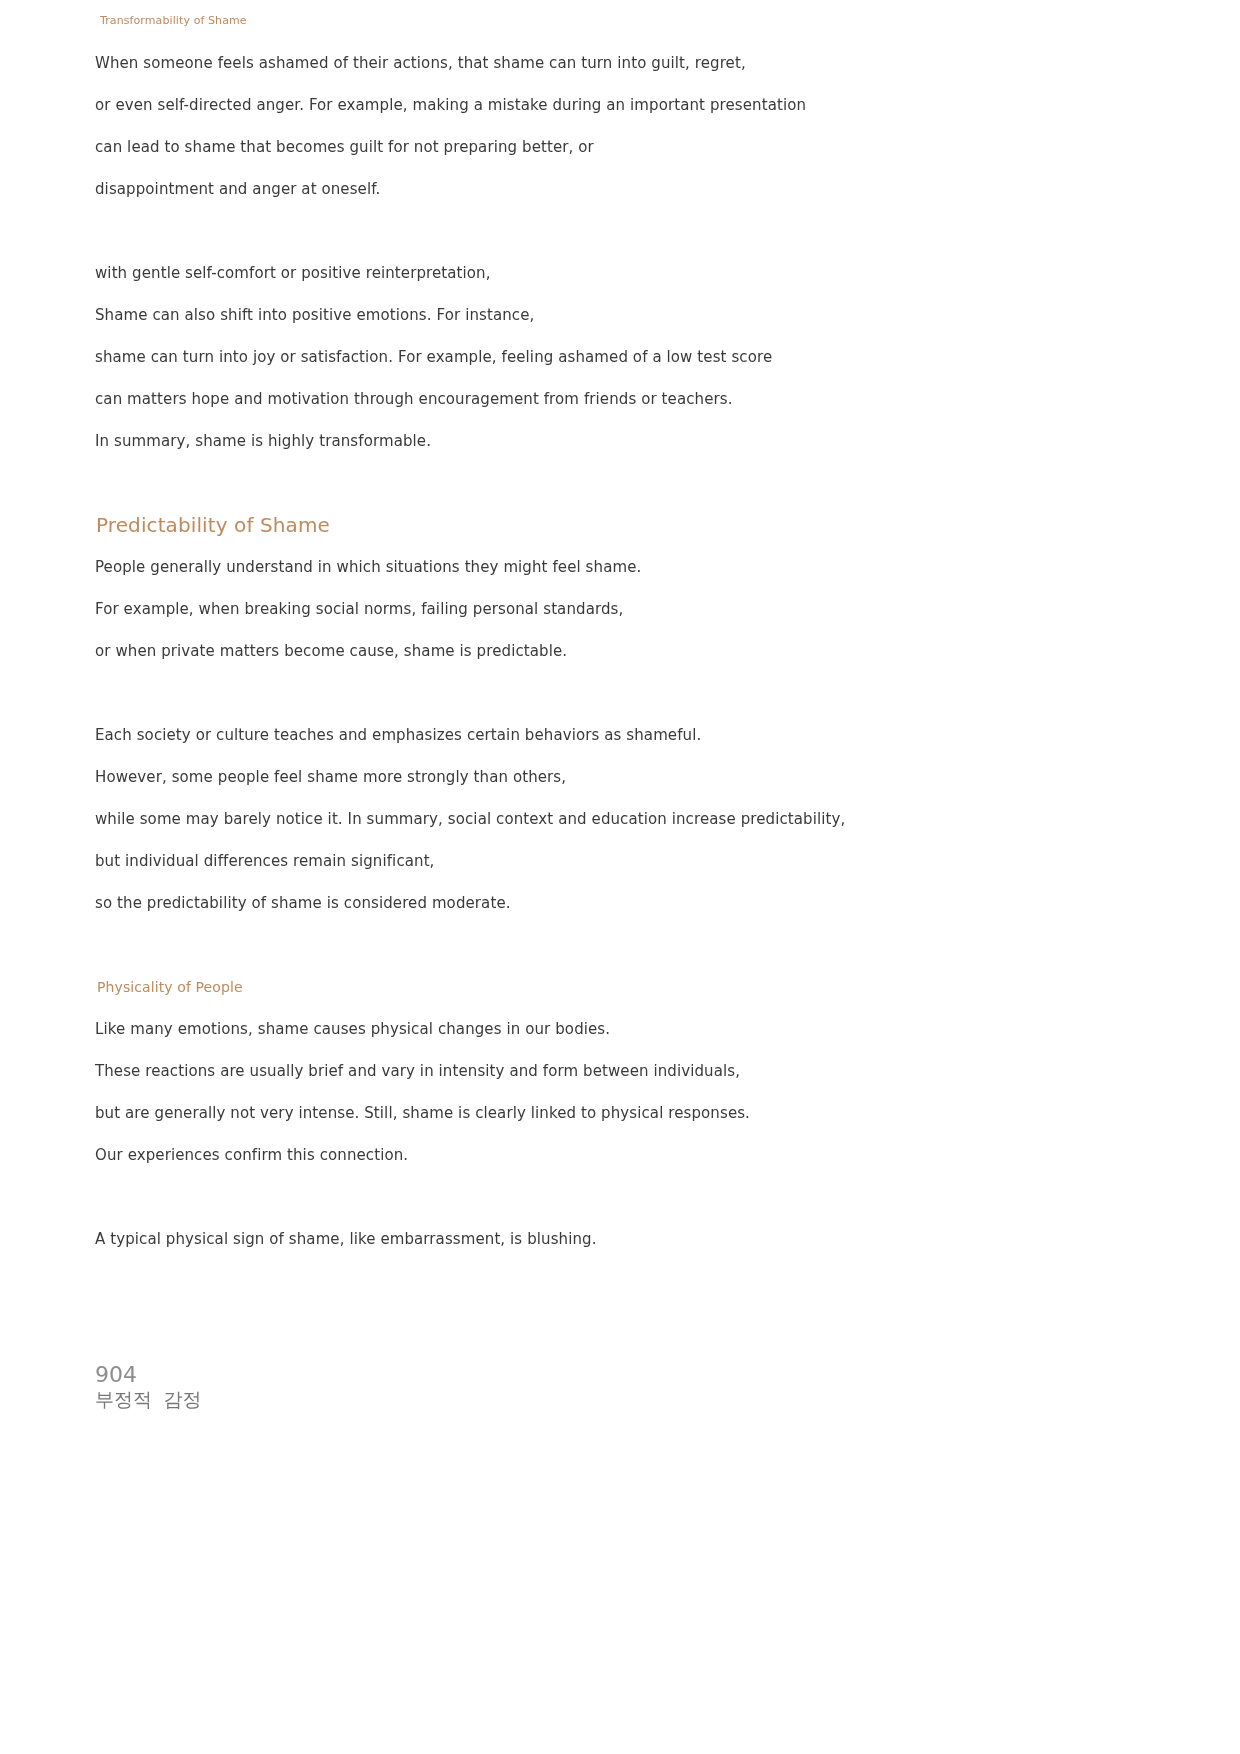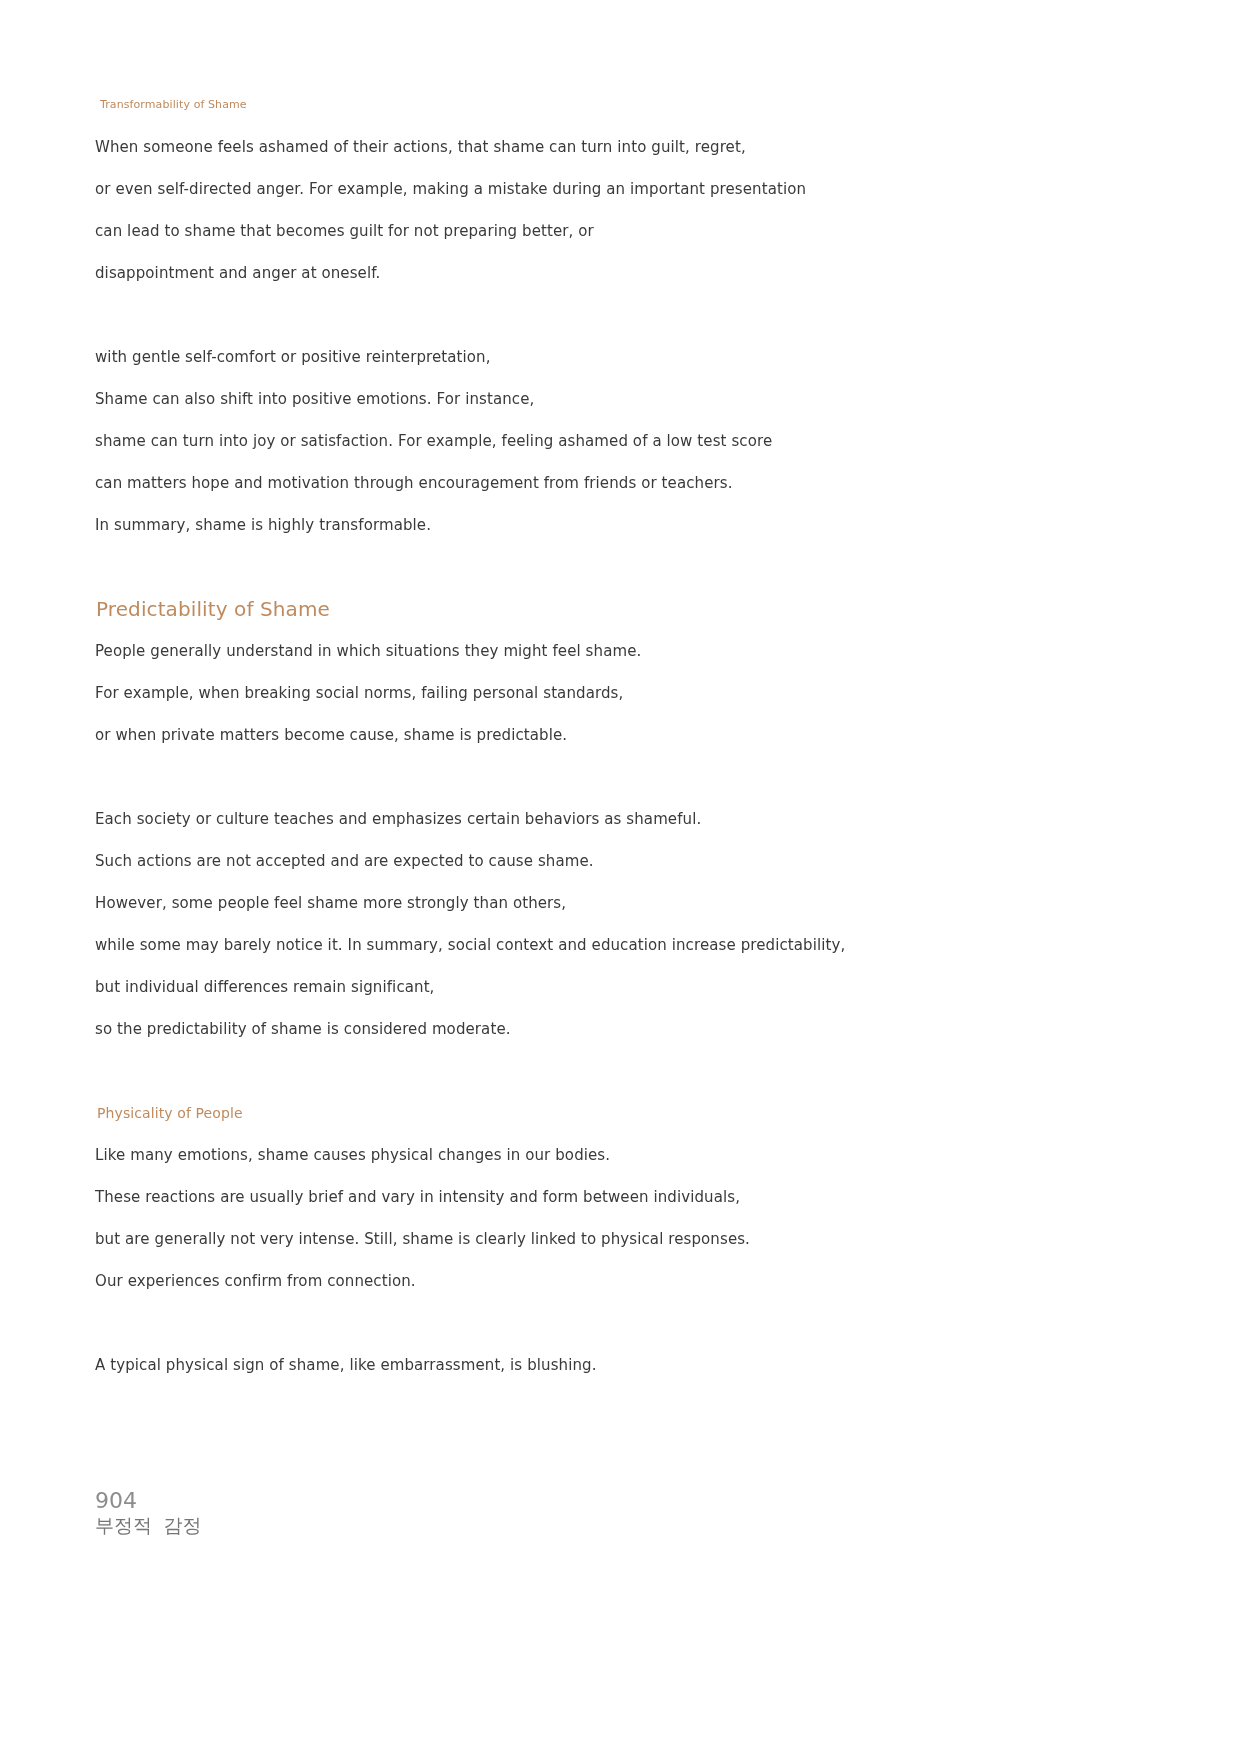--- a/index.html
+++ b/index.html
@@ -14,21 +14,20 @@
   body { background: #e8e8e8; }
   .page {
     width: 1240px;
     height: 1754px;
     background: var(--background);
     position: relative;
     overflow: hidden;
     margin: 0;
   }
   .content {
-    padding-top: 84px;
     padding-left: 95px;
     width: 1015px; 
   }
   .line {
     height: 42px;
     line-height: 42px;
     margin: 0;
     font-size: 15px;
     color: var(--body-text);
     font-family: "DejaVu Sans", "Liberation Sans", sans-serif;
@@ -75,31 +74,30 @@
       <div class="line body-line">shame can turn into joy or satisfaction. For example, feeling ashamed of a low test score</div>
       <div class="line body-line">can matters hope and motivation through encouragement from friends or teachers.</div>
       <div class="line body-line">In summary, shame is highly transformable.</div>
       <div class="line blank"></div>
       <div class="line heading h-large">Predictability of Shame</div>
       <div class="line body-line">People generally understand in which situations they might feel shame.</div>
       <div class="line body-line">For example, when breaking social norms, failing personal standards,</div>
       <div class="line body-line">or when private matters become cause, shame is predictable.</div>
       <div class="line blank"></div>
       <div class="line body-line">Each society or culture teaches and emphasizes certain behaviors as shameful.</div>
-      <div class="line body-line">Such actions are not accepted and are expected to cause shame.</div>
       <div class="line body-line">However, some people feel shame more strongly than others,</div>
       <div class="line body-line">while some may barely notice it. In summary, social context and education increase predictability,</div>
       <div class="line body-line">but individual differences remain significant,</div>
       <div class="line body-line">so the predictability of shame is considered moderate.</div>
       <div class="line blank"></div>
       <div class="line heading h-medium">Physicality of People</div>
       <div class="line body-line">Like many emotions, shame causes physical changes in our bodies.</div>
       <div class="line body-line">These reactions are usually brief and vary in intensity and form between individuals,</div>
       <div class="line body-line">but are generally not very intense. Still, shame is clearly linked to physical responses.</div>
-      <div class="line body-line">Our experiences confirm from connection.</div>
+      <div class="line body-line">Our experiences confirm this connection.</div>
       <div class="line blank"></div>
       <div class="line body-line">A typical physical sign of shame, like embarrassment, is blushing.</div>
     </div>
   <div class="footer">
     <div class="page-number">904</div>
     <div class="footer-caption">부정적 감정</div>
   </div>
 </div>
 
 </body></html>

